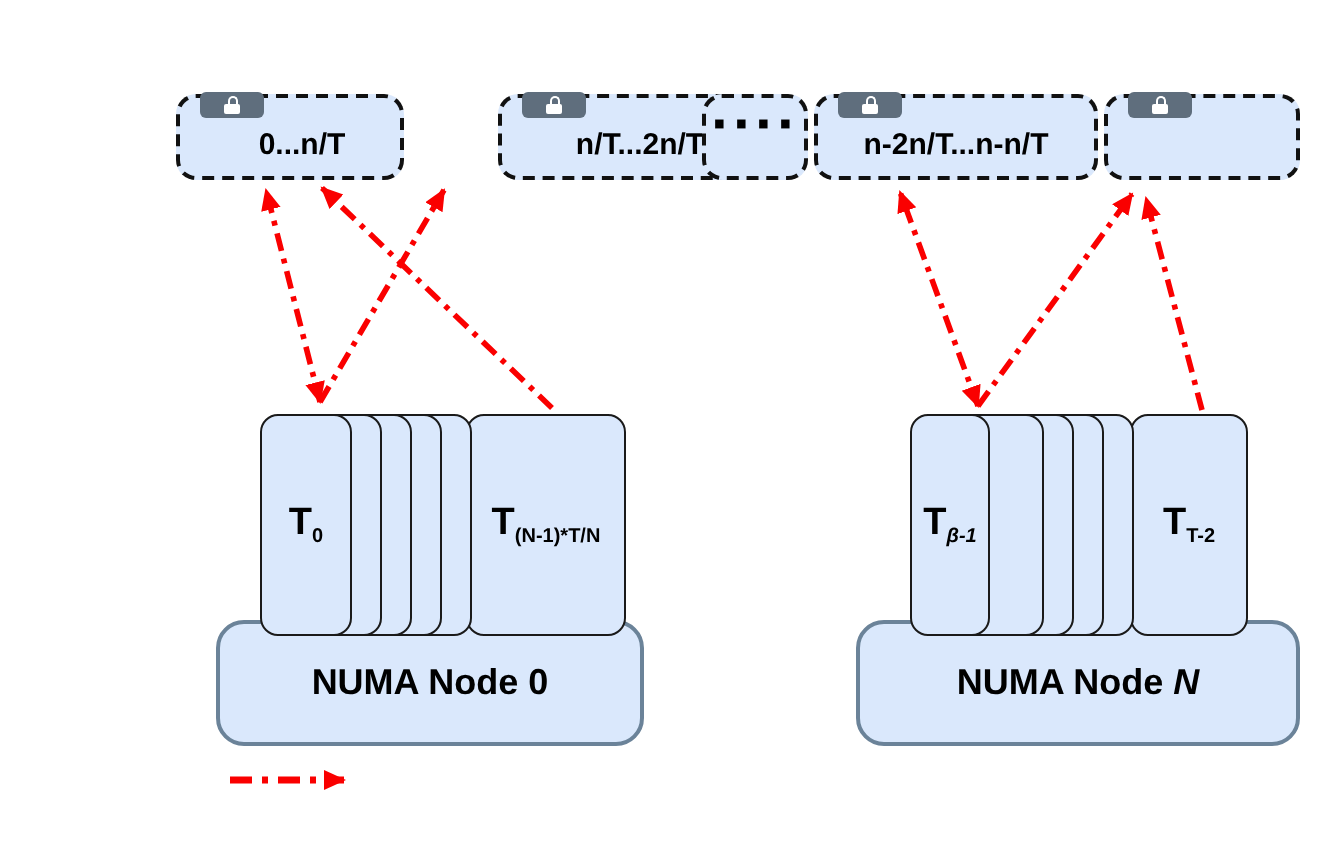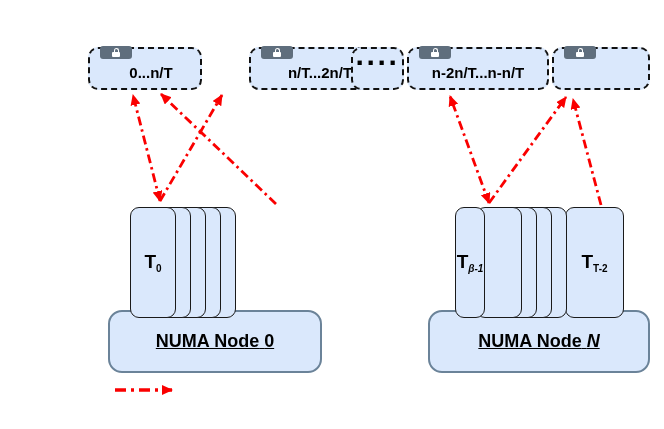--- a/index.html
+++ b/index.html
@@ -61,26 +61,26 @@
   .lc-s3{left:175px;width:46px;}
   .lc-s2{left:160px;width:46px;}
   .lc-s1{left:145px;width:46px;}
   .lc-front{left:130px;width:46px;}
   
   .rc-big{left:565px;width:59px;}
   .rc-s4{left:521px;width:46px;}
   .rc-s3{left:506px;width:46px;}
   .rc-s2{left:491px;width:46px;}
   .rc-s1{left:476px;width:46px;}
-  .rc-front{left:455px;width:30px;}
+  .rc-front{left:455px;width:40px;}
   
   .numa{
     position:absolute;top:310px;height:63px;box-sizing:border-box;
     background:var(--box_fill);border:2px solid var(--numa_stroke);border-radius:14px;
-    display:flex;align-items:center;justify-content:center;z-index:0;text-decoration:underline;
+    display:flex;align-items:center;justify-content:center;z-index:0;
   }
   .numa .nlabel{font-weight:bold;font-size:18px;white-space:nowrap;}
   .numa .num.it{font-style:italic;}
   .numa-0{left:108px;width:214px;}
   .numa-n{left:428px;width:222px;}
   .card{z-index:2;}
   
   svg.arrows{position:absolute;left:0;top:0;z-index:1;pointer-events:none;}
 </style>
 </head>
@@ -130,20 +130,23 @@
       <line x1="601" y1="205" x2="573" y2="99" marker-end="url(#ah)"></line>
     </g>
     <g stroke="#fa0000" stroke-width="3.5" stroke-dasharray="11 5 3 5" fill="none">
       <line x1="115" y1="390" x2="172" y2="390" marker-end="url(#ah)"></line>
     </g>
   </svg>
 
   <div class="numa numa-0">
     <span class="nlabel"><span>NUMA Node</span>&nbsp;<span class="num">0</span></span>
   </div>
+  <div class="card lc-big">
+    <span class="tlabel"><span>T</span><span class="tsub">(N-1)*T/N</span></span>
+  </div>
   <div class="card lc-s4"></div>
   <div class="card lc-s3"></div>
   <div class="card lc-s2"></div>
   <div class="card lc-s1"></div>
   <div class="card lc-front">
     <span class="tlabel"><span>T</span><span class="tsub">0</span></span>
   </div>
 
   <div class="numa numa-n">
     <span class="nlabel"><span>NUMA Node</span>&nbsp;<span class="num it">N</span></span>

